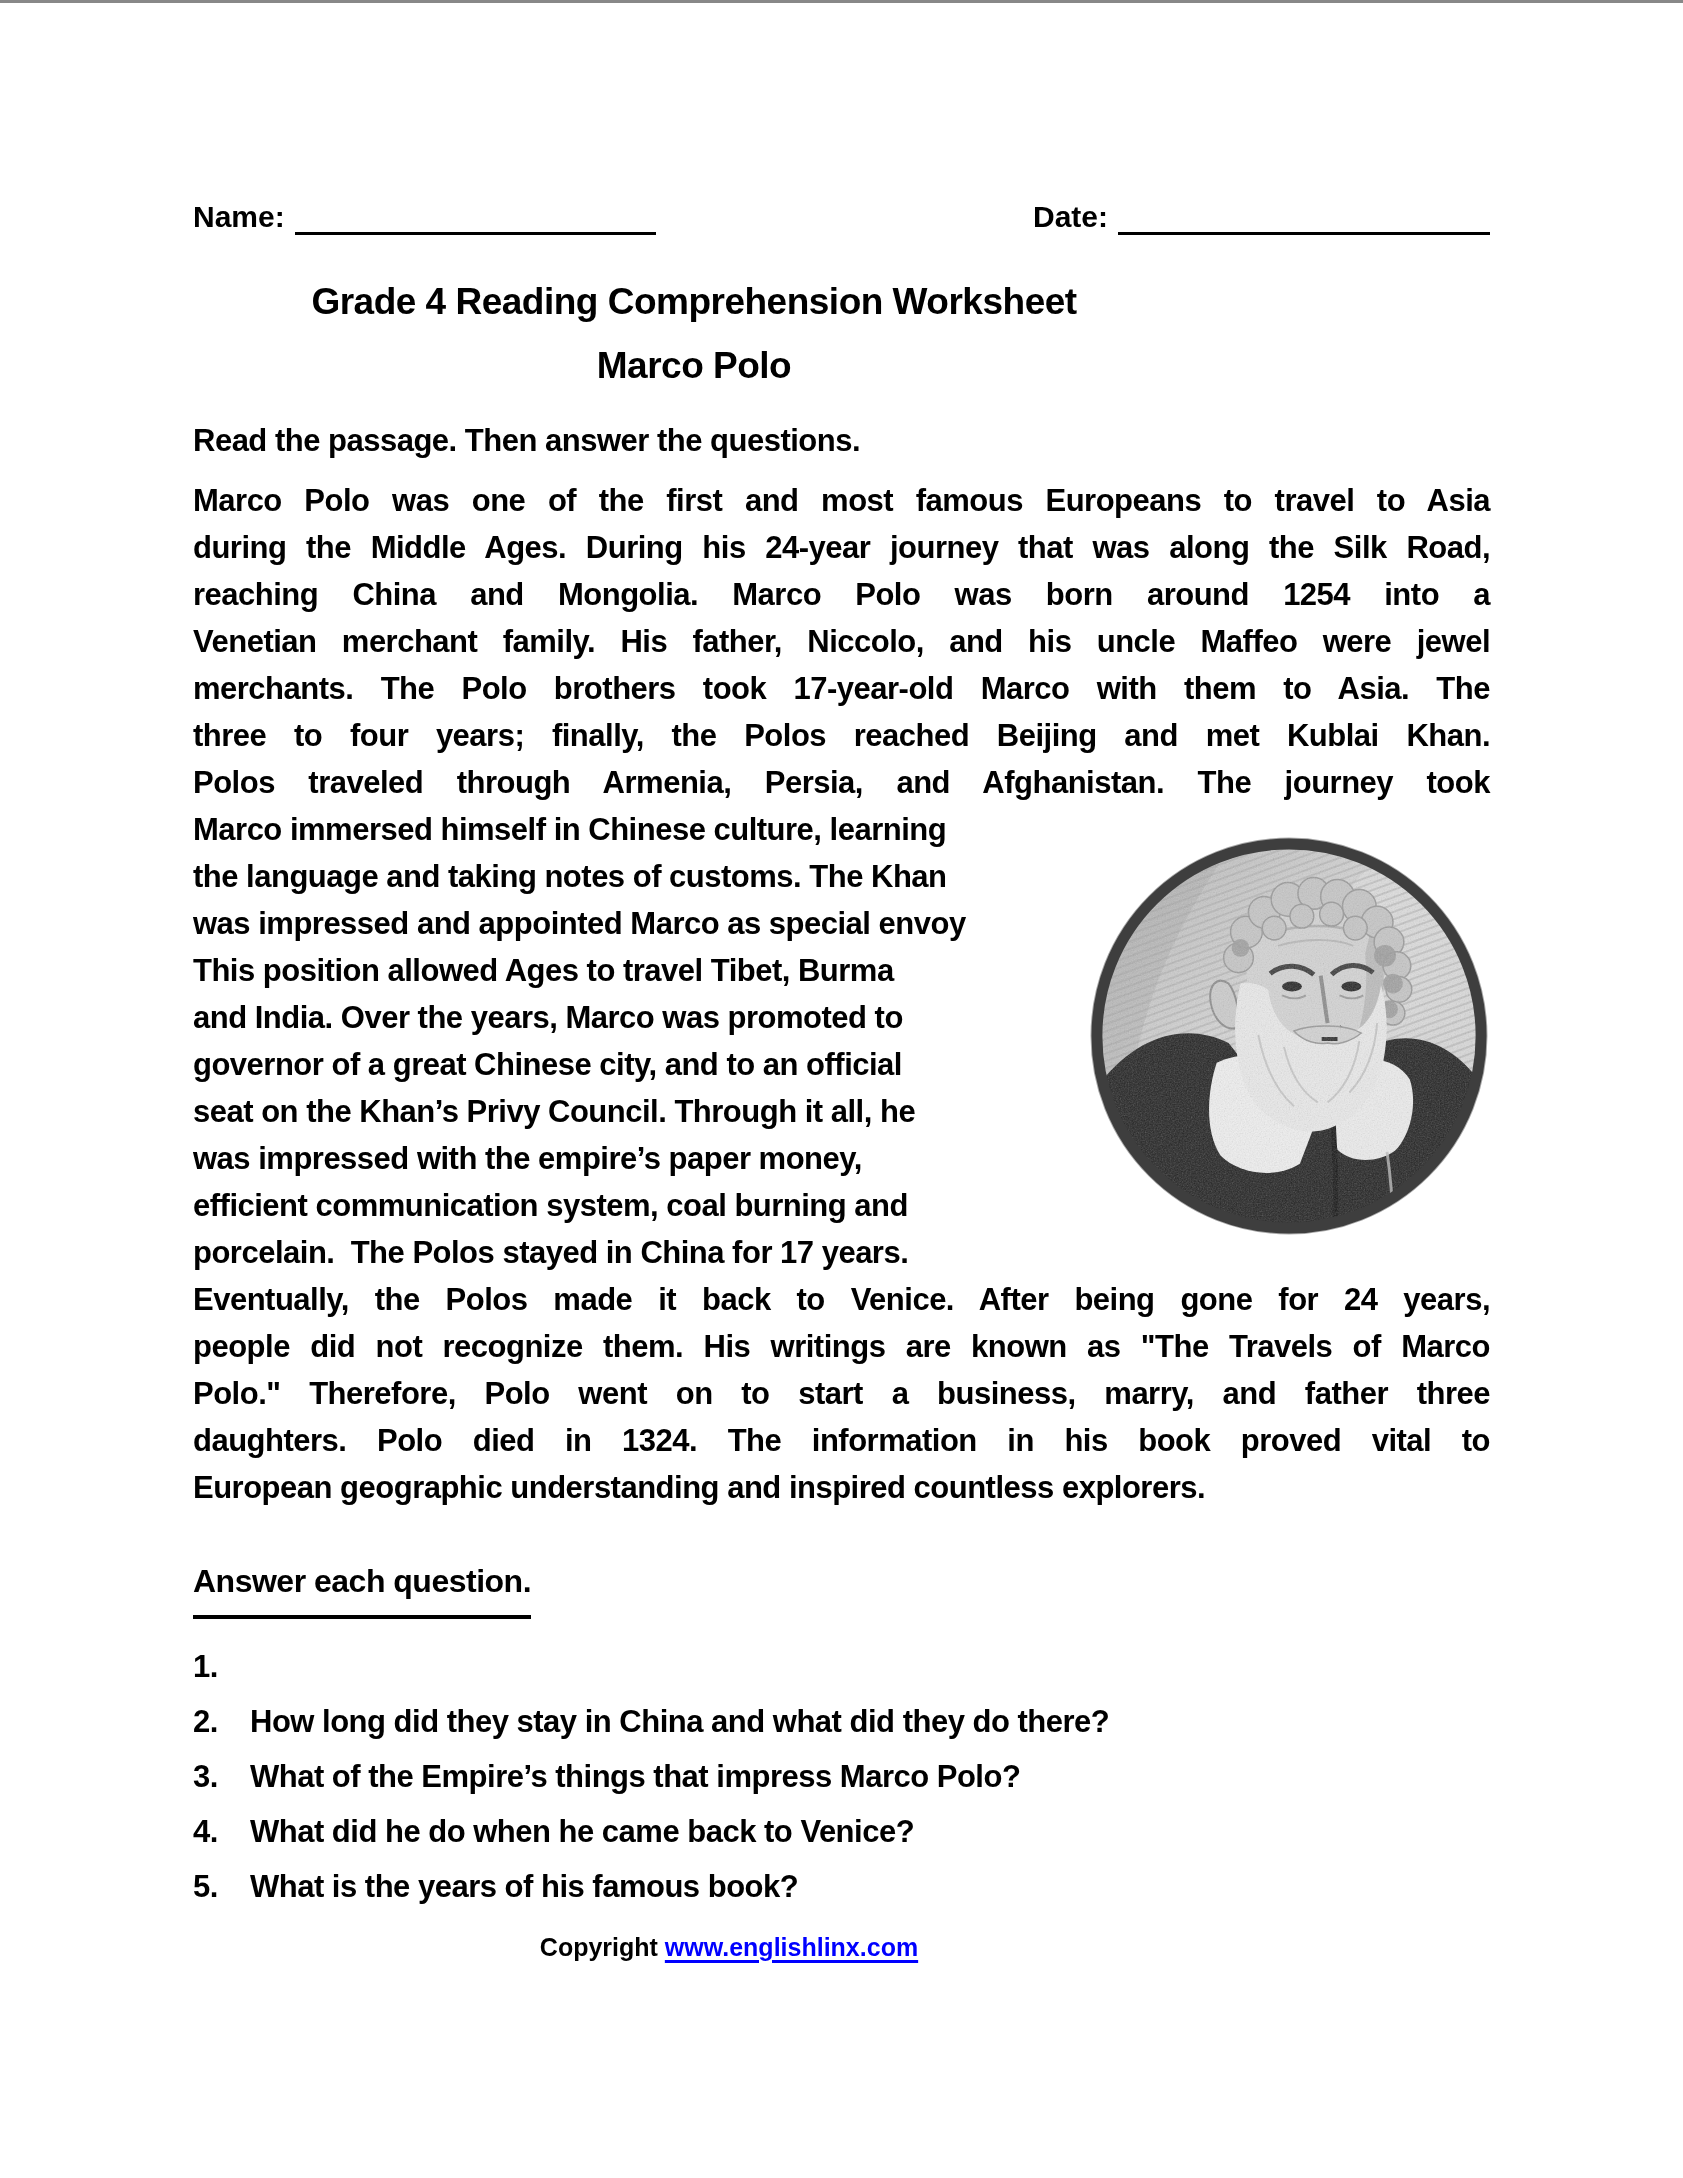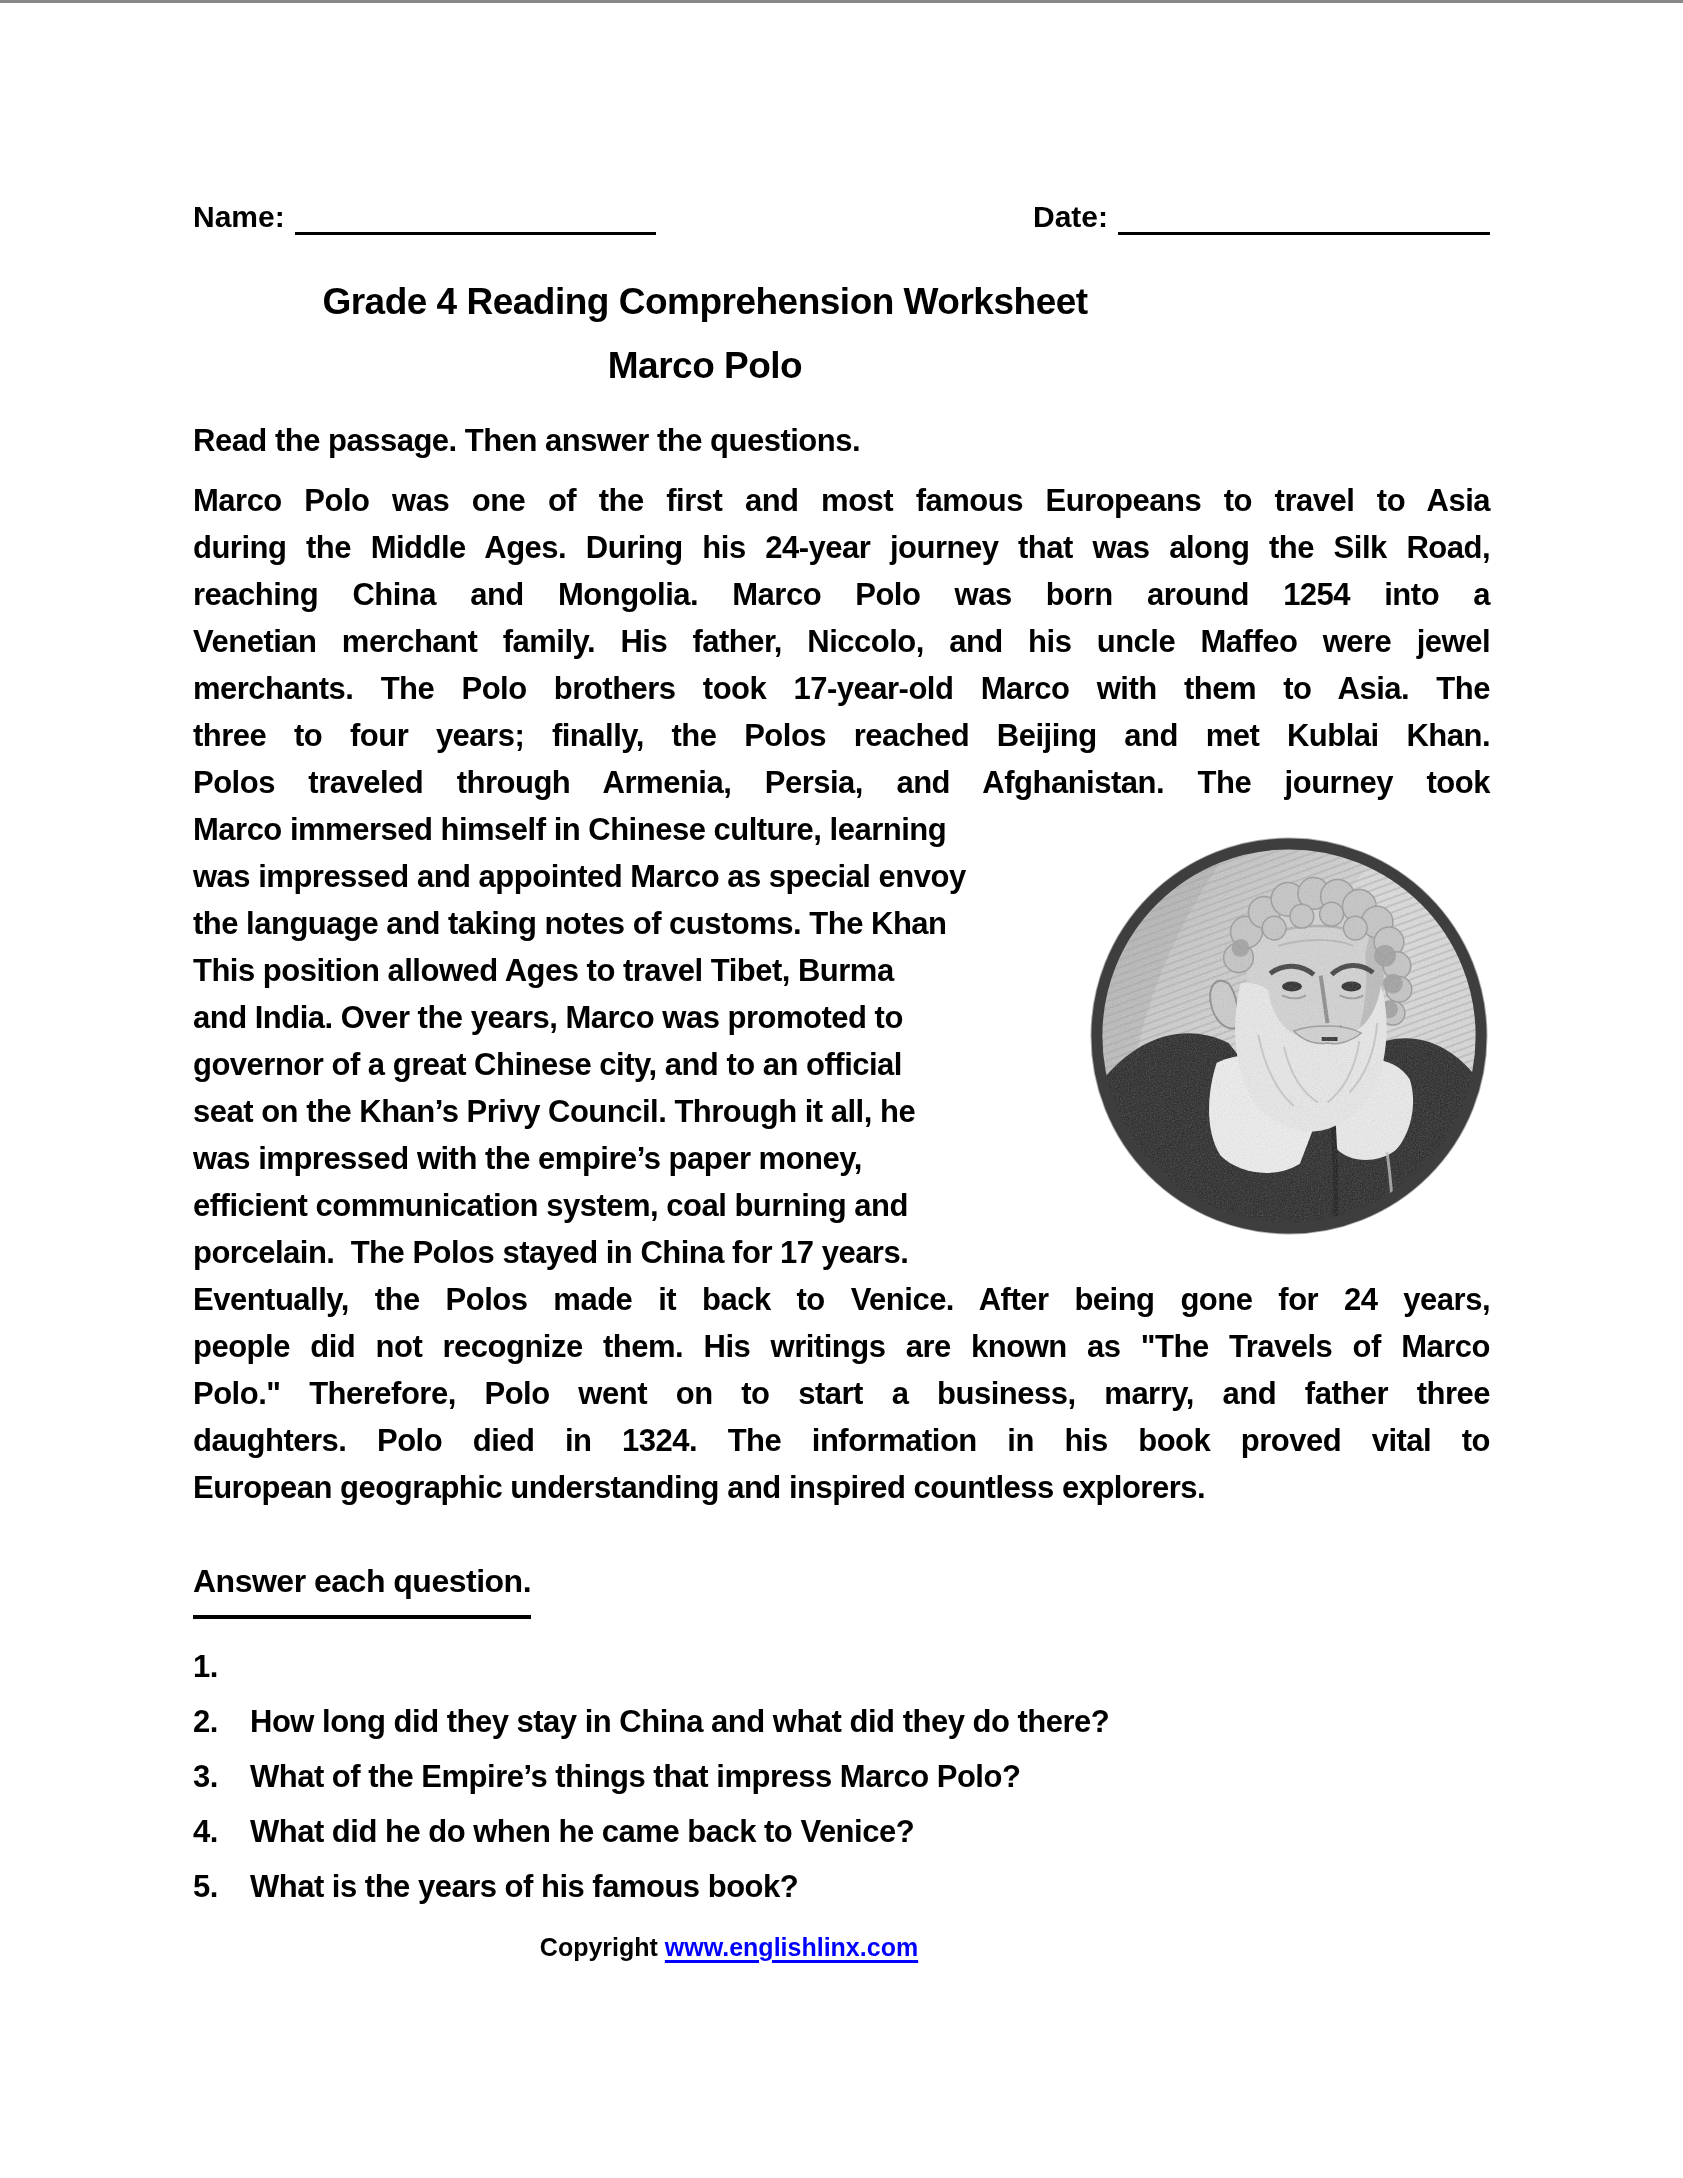--- a/index.html
+++ b/index.html
@@ -13,21 +13,21 @@
     position:absolute; top:196px; left:193px; width:1297px;
     display:flex; justify-content:space-between; font-size:30px;
   }
   .field { display:flex; align-items:flex-end; }
   .field-label { line-height:36px; }
   .fieldline { display:inline-block; border-bottom:3.5px solid #000; height:32px; margin-left:10px; }
   .fieldline--name { width:361px; }
   .fieldline--date { width:372px; }
 
   
-  .title-block { position:absolute; top:267px; left:11px; width:1388px; text-align:center;
+  .title-block { position:absolute; top:267px; left:0; width:1388px; text-align:center;
                  font-size:37px; line-height:64px; letter-spacing:-0.5px; }
 
   
   .instructions { position:absolute; top:420px; left:193px; font-size:31px; letter-spacing:-0.5px; }
 
   
   .passage { position:absolute; top:474px; left:193px; width:1297px;
              font-size:31px; letter-spacing:-0.5px; }
   .pline { height:47px; line-height:47px; white-space:nowrap;
            text-align:justify; text-align-last:justify; }
@@ -76,22 +76,22 @@
 
   <div class="passage">
     <div class="pline">Marco Polo was one of the first and most famous Europeans to travel to Asia</div>
     <div class="pline">during the Middle Ages. During his 24-year journey that was along the Silk Road,</div>
     <div class="pline">reaching China and Mongolia. Marco Polo was born around 1254 into a</div>
     <div class="pline">Venetian merchant family. His father, Niccolo, and his uncle Maffeo were jewel</div>
     <div class="pline">merchants. The Polo brothers took 17-year-old Marco with them to Asia. The</div>
     <div class="pline">three to four years; finally, the Polos reached Beijing and met Kublai Khan.</div>
     <div class="pline">Polos traveled through Armenia, Persia, and Afghanistan. The journey took</div>
     <div class="pline pline--narrow">Marco immersed himself in Chinese culture, learning</div>
+    <div class="pline pline--narrow">the language and taking notes of customs. The Khan</div>
     <div class="pline pline--narrow">was impressed and appointed Marco as special envoy</div>
-    <div class="pline pline--narrow">the language and taking notes of customs. The Khan</div>
     <div class="pline pline--narrow">This position allowed Ages to travel Tibet, Burma</div>
     <div class="pline pline--narrow">and India. Over the years, Marco was promoted to</div>
     <div class="pline pline--narrow">governor of a great Chinese city, and to an official</div>
     <div class="pline pline--narrow">seat on the Khan’s Privy Council. Through it all, he</div>
     <div class="pline pline--narrow">was impressed with the empire’s paper money,</div>
     <div class="pline pline--narrow">efficient communication system, coal burning and</div>
     <div class="pline pline--narrow">porcelain.&nbsp; The Polos stayed in China for 17 years.</div>
     <div class="pline">Eventually, the Polos made it back to Venice. After being gone for 24 years,</div>
     <div class="pline">people did not recognize them. His writings are known as "The Travels of Marco</div>
     <div class="pline">Polo." Therefore, Polo went on to start a business, marry, and father three</div>

